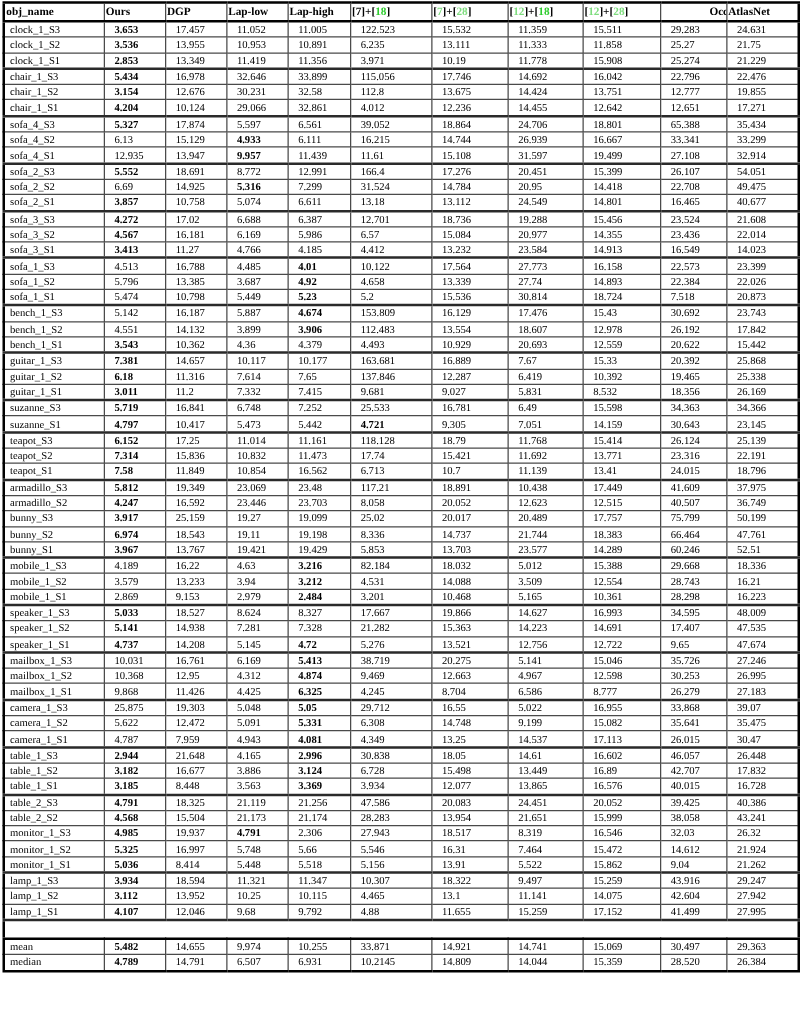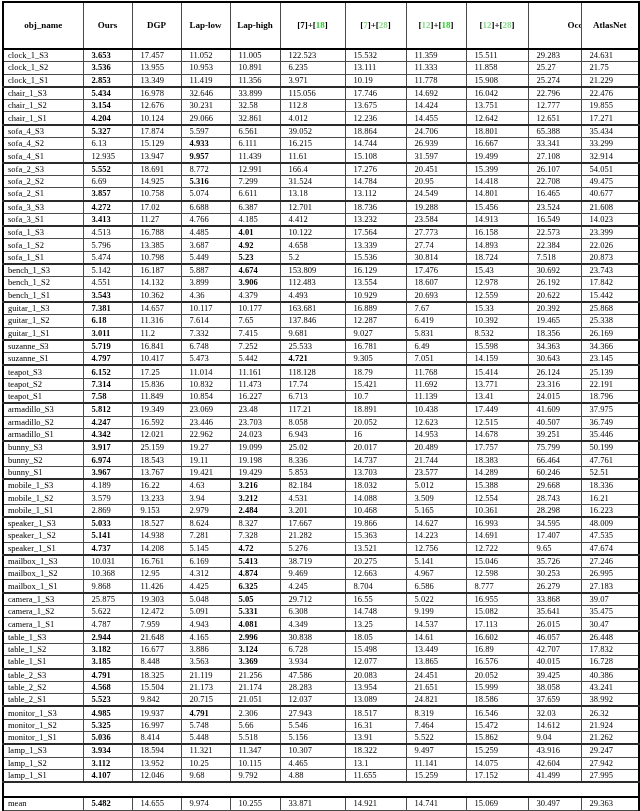--- a/index.html
+++ b/index.html
@@ -1,20 +1,20 @@
 <!DOCTYPE html>
 <html><head>
 <meta charset="utf-8">
 <style>
   html,body{margin:0;padding:0;background:#fff;}
   body{width:640px;height:811px;overflow:hidden;font-family:"Liberation Serif","DejaVu Serif",serif;color:#000;}
   .page{padding:1px 2px 0 2px;}
   table{border-collapse:collapse;table-layout:fixed;width:636px;border:2px solid #000;}
   th,td{border:1px solid #4a4a4a;font-size:8.5px;height:11.3px;line-height:11px;padding:0 0 0 8px;text-align:left;white-space:nowrap;overflow:hidden;}
-  thead th{text-align:center;padding:16px 1px;font-size:9px;height:13px;font-weight:bold;border-bottom:2.5px solid #000;border-top:2px solid #000;}
+  thead th{text-align:left;padding:0 1px;font-size:9px;height:13px;font-weight:bold;border-bottom:2.5px solid #000;border-top:2px solid #000;}
   td.name{padding-left:4px;}
   td.b{font-weight:bold;}
   tr.gend td{border-bottom:2px solid #2a2a2a;}
   tr.spacer td{border-left:none;border-right:none;height:13px;border-bottom:2px solid #000;border-top:2px solid #000;}
   tr.sfirst td{border-top:2px solid #737373;}
   tbody tr:last-child td{border-bottom:2px solid #000;}
 </style>
 </head>
 <body>
 
@@ -211,20 +211,33 @@
           <td>17.02</td>
           <td>6.688</td>
           <td>6.387</td>
           <td>12.701</td>
           <td>18.736</td>
           <td>19.288</td>
           <td>15.456</td>
           <td>23.524</td>
           <td>21.608</td>
         </tr>
+        <tr>
+          <td class="name">sofa_3_S2</td>
+          <td class="b">4.567</td>
+          <td>16.181</td>
+          <td>6.169</td>
+          <td>5.986</td>
+          <td>6.57</td>
+          <td>15.084</td>
+          <td>20.977</td>
+          <td>14.355</td>
+          <td>23.436</td>
+          <td>22.014</td>
+        </tr>
         <tr class="gend">
           <td class="name">sofa_3_S1</td>
           <td class="b">3.413</td>
           <td>11.27</td>
           <td>4.766</td>
           <td>4.185</td>
           <td>4.412</td>
           <td>13.232</td>
           <td>23.584</td>
           <td>14.913</td>
@@ -398,21 +411,21 @@
           <td>11.692</td>
           <td>13.771</td>
           <td>23.316</td>
           <td>22.191</td>
         </tr>
         <tr class="gend">
           <td class="name">teapot_S1</td>
           <td class="b">7.58</td>
           <td>11.849</td>
           <td>10.854</td>
-          <td>16.227</td>
+          <td>16.562</td>
           <td>6.713</td>
           <td>10.7</td>
           <td>11.139</td>
           <td>13.41</td>
           <td>24.015</td>
           <td>18.796</td>
         </tr>
         <tr>
           <td class="name">armadillo_S3</td>
           <td class="b">5.812</td>
@@ -432,33 +445,20 @@
           <td>16.592</td>
           <td>23.446</td>
           <td>23.703</td>
           <td>8.058</td>
           <td>20.052</td>
           <td>12.623</td>
           <td>12.515</td>
           <td>40.507</td>
           <td>36.749</td>
         </tr>
-        <tr class="gend">
-          <td class="name">armadillo_S1</td>
-          <td class="b">4.342</td>
-          <td>12.021</td>
-          <td>22.962</td>
-          <td>24.023</td>
-          <td>6.943</td>
-          <td>16</td>
-          <td>14.953</td>
-          <td>14.678</td>
-          <td>39.251</td>
-          <td>35.446</td>
-        </tr>
         <tr>
           <td class="name">bunny_S3</td>
           <td class="b">3.917</td>
           <td>25.159</td>
           <td>19.27</td>
           <td>19.099</td>
           <td>25.02</td>
           <td>20.017</td>
           <td>20.489</td>
           <td>17.757</td>
@@ -704,33 +704,20 @@
           <td class="b">4.568</td>
           <td>15.504</td>
           <td>21.173</td>
           <td>21.174</td>
           <td>28.283</td>
           <td>13.954</td>
           <td>21.651</td>
           <td>15.999</td>
           <td>38.058</td>
           <td>43.241</td>
-        </tr>
-        <tr class="gend">
-          <td class="name">table_2_S1</td>
-          <td class="b">5.523</td>
-          <td>9.842</td>
-          <td>20.715</td>
-          <td>21.051</td>
-          <td>12.037</td>
-          <td>13.089</td>
-          <td>24.821</td>
-          <td>18.586</td>
-          <td>37.659</td>
-          <td>38.992</td>
         </tr>
         <tr>
           <td class="name">monitor_1_S3</td>
           <td class="b">4.985</td>
           <td>19.937</td>
           <td class="b">4.791</td>
           <td>2.306</td>
           <td>27.943</td>
           <td>18.517</td>
           <td>8.319</td>

